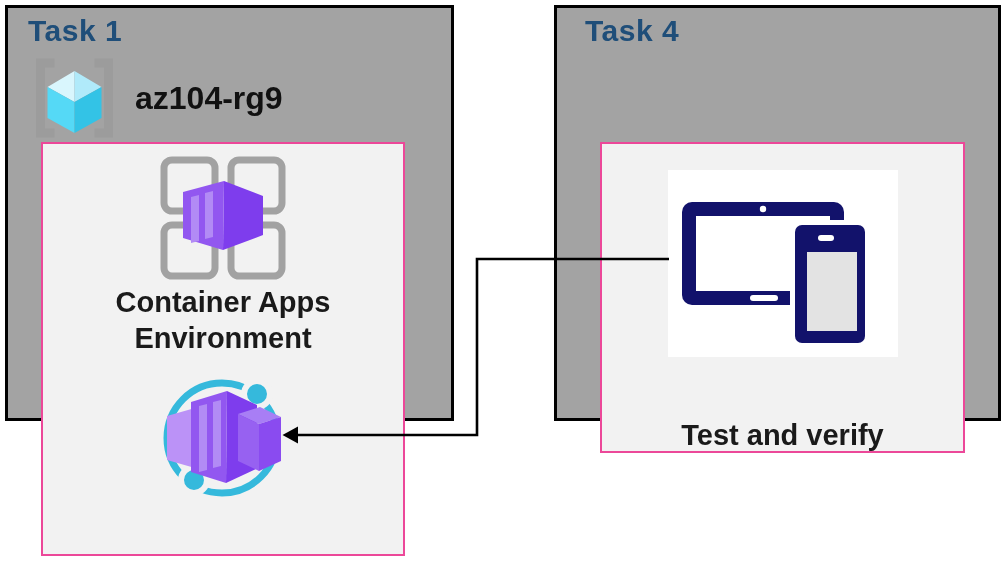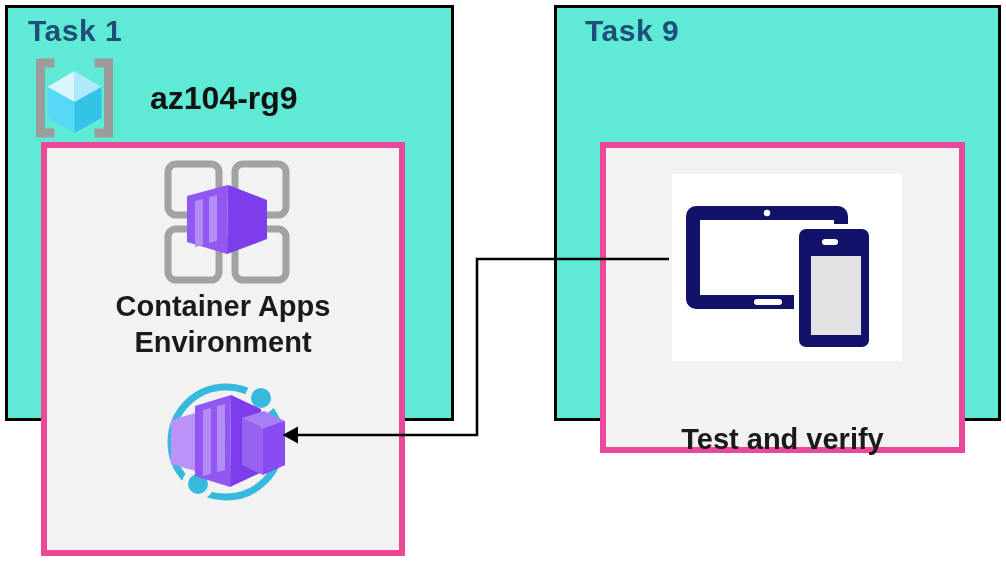--- a/index.html
+++ b/index.html
@@ -1,29 +1,29 @@
 <!DOCTYPE html>
 <html><head>
 <meta charset="utf-8">
 <style>
   * { margin:0; padding:0; box-sizing:border-box; }
   body { background:#ffffff; font-family:"Liberation Sans","DejaVu Sans",sans-serif; }
   #canvas { position:relative; width:1006px; height:584px; background:#ffffff; overflow:hidden; }
 
-  .task-panel { position:absolute; top:5px; height:416px; background:#5eead4; border:3px solid #000; }
+  .task-panel { position:absolute; top:5px; height:416px; background:#a3a3a3; border:3px solid #000; }
   #task1-panel { left:5px;   width:449px; }
   #task2-panel { left:554px; width:447px; }
 
   .task-title { position:absolute; left:20px; top:6px; font-size:30px; font-weight:bold; color:#1f4e79; letter-spacing:0.5px; }
   #task2-panel .task-title { left:28px; }
 
-  .rg-row { position:absolute; left:18px; top:48px; display:flex; align-items:center; gap:27px; }
+  .rg-row { position:absolute; left:18px; top:48px; display:flex; align-items:center; gap:12px; }
   .rg-name { font-size:32px; font-weight:bold; color:#111; }
 
-  .inner-box { position:absolute; background:#f2f2f2; border:6px solid #ec4899; }
+  .inner-box { position:absolute; background:#f2f2f2; border:2px solid #ec4899; }
   #env-box    { left:33px; top:134px; width:364px; height:414px; }
   #verify-box { left:43px; top:134px; width:365px; height:311px; }
 
   .abs { position:absolute; }
   .icon-label { position:absolute; left:0; width:100%; text-align:center;
                 font-size:29px; line-height:36px; font-weight:bold; color:#1a1a1a; }
 
   #cae-icon { left:114px; top:9px; }
   #cae-label { top:140px; }
   #ca-icon { left:110px; top:220px; }
@@ -81,21 +81,21 @@
         <polygon points="46,42 54,40 54,106 46,108" fill="#b28bf5"></polygon>
         <polygon points="60,38 68,36 68,102 60,104" fill="#b28bf5"></polygon>
         <polygon points="85,50 107,43 128,53 106,60" fill="#a87ef5"></polygon>
         <polygon points="106,60 128,53 128,97 106,107" fill="#8a4bf0"></polygon>
         <polygon points="85,50 106,60 106,107 85,97" fill="#9761f1"></polygon>
       </svg>
     </div>
   </div>
 
   <div class="task-panel" id="task2-panel">
-    <div class="task-title">Task 9</div>
+    <div class="task-title">Task 4</div>
 
     <div class="inner-box" id="verify-box">
       <div class="abs" id="devices-card">
         <svg viewBox="0 0 230 187" width="230" height="187">
           <rect x="14" y="32" width="162" height="103" rx="10" fill="#12126b"></rect>
           <rect x="28" y="46" width="134" height="75" fill="#ffffff"></rect>
           <circle cx="95" cy="39" r="3.2" fill="#ffffff"></circle>
           <rect x="82" y="125" width="28" height="6" rx="3" fill="#ffffff"></rect>
           <rect x="122" y="50" width="80" height="128" rx="11" fill="#ffffff"></rect>
           <rect x="127" y="55" width="70" height="118" rx="7" fill="#12126b"></rect>

